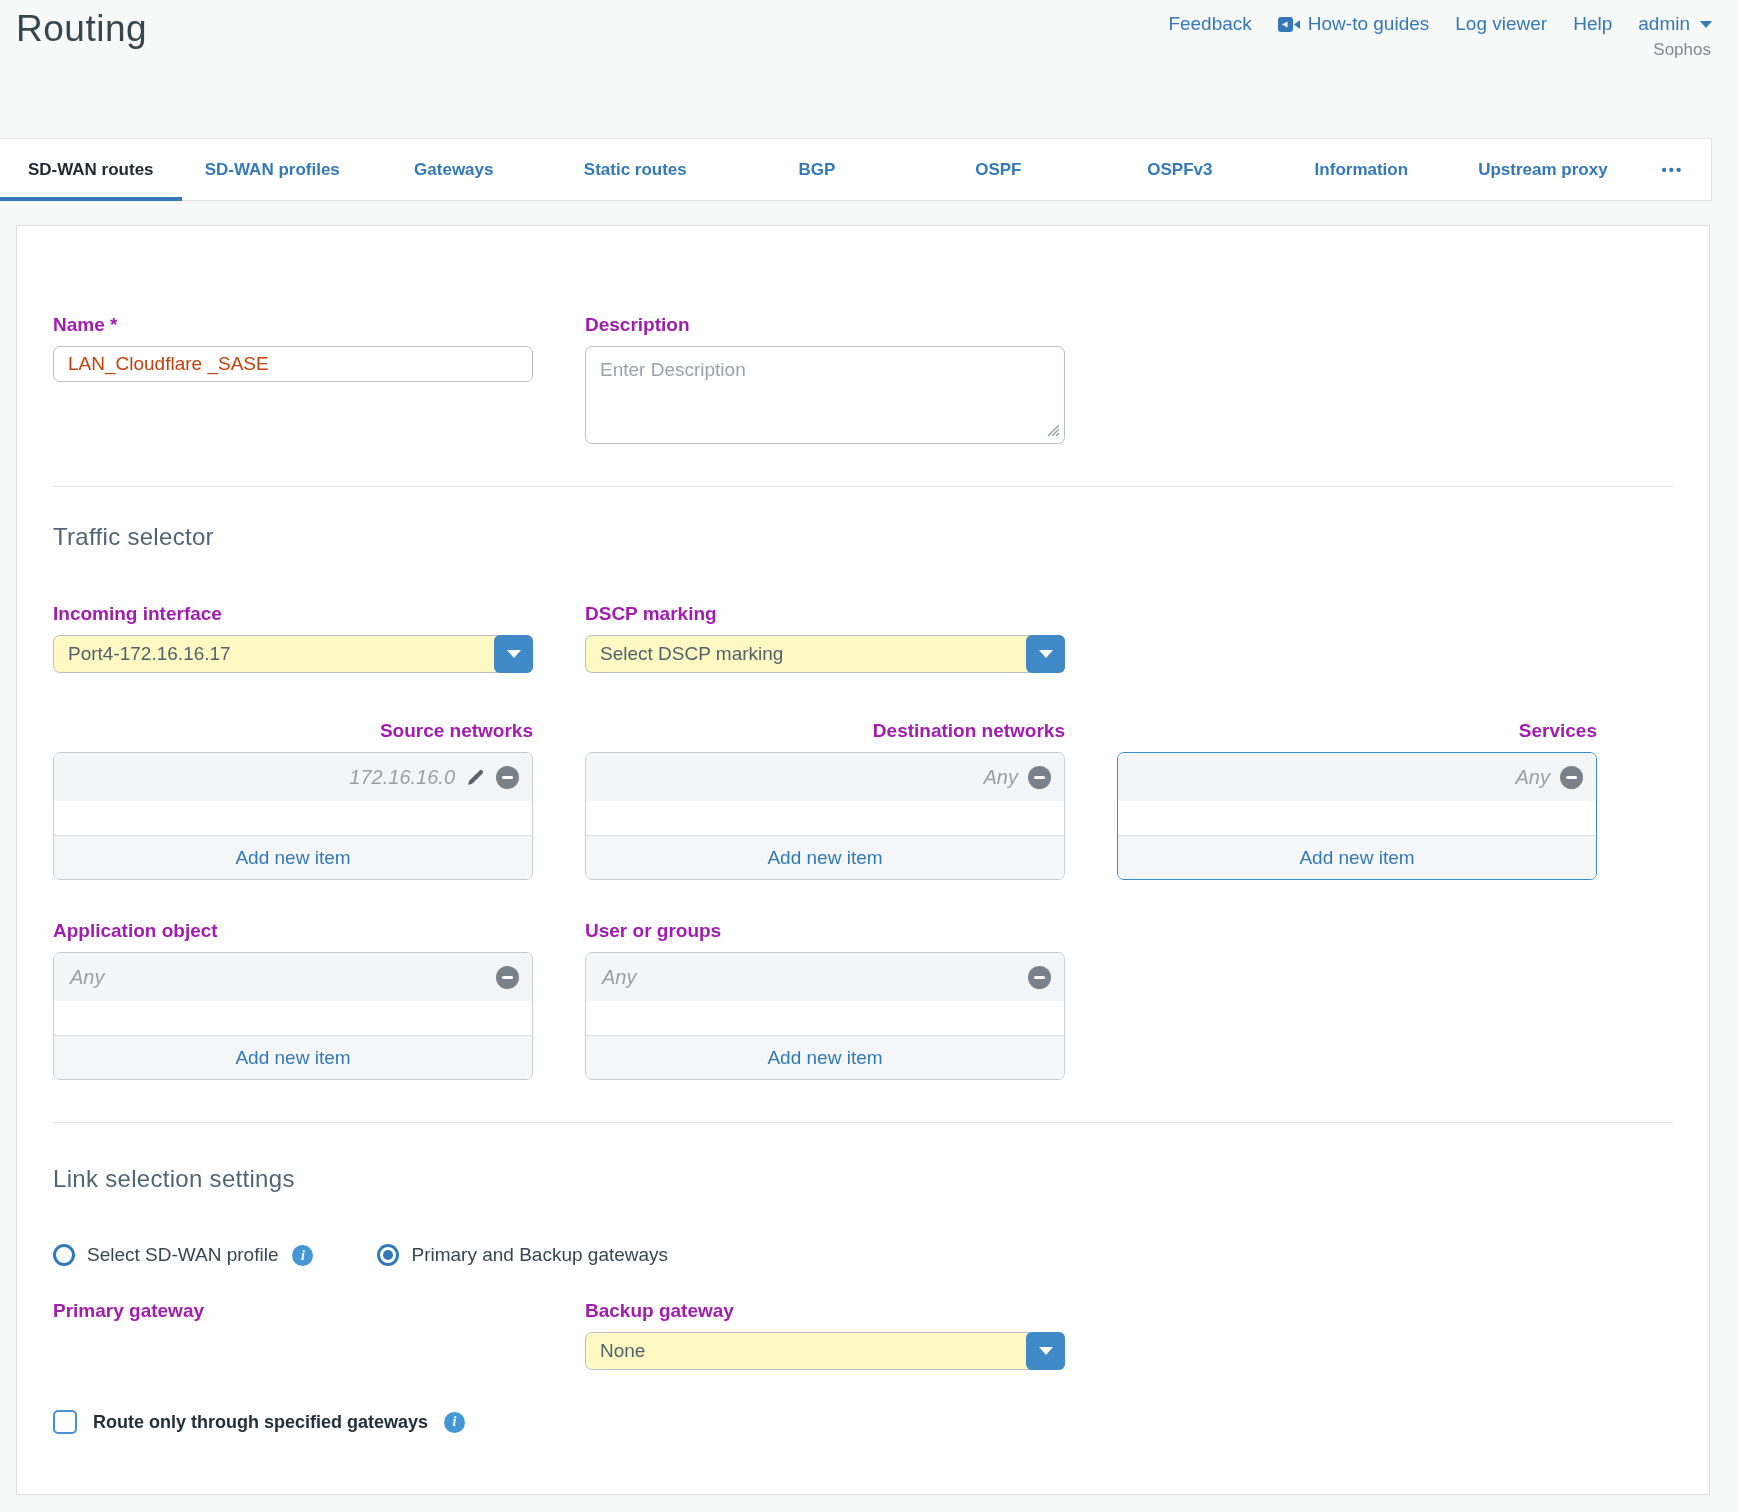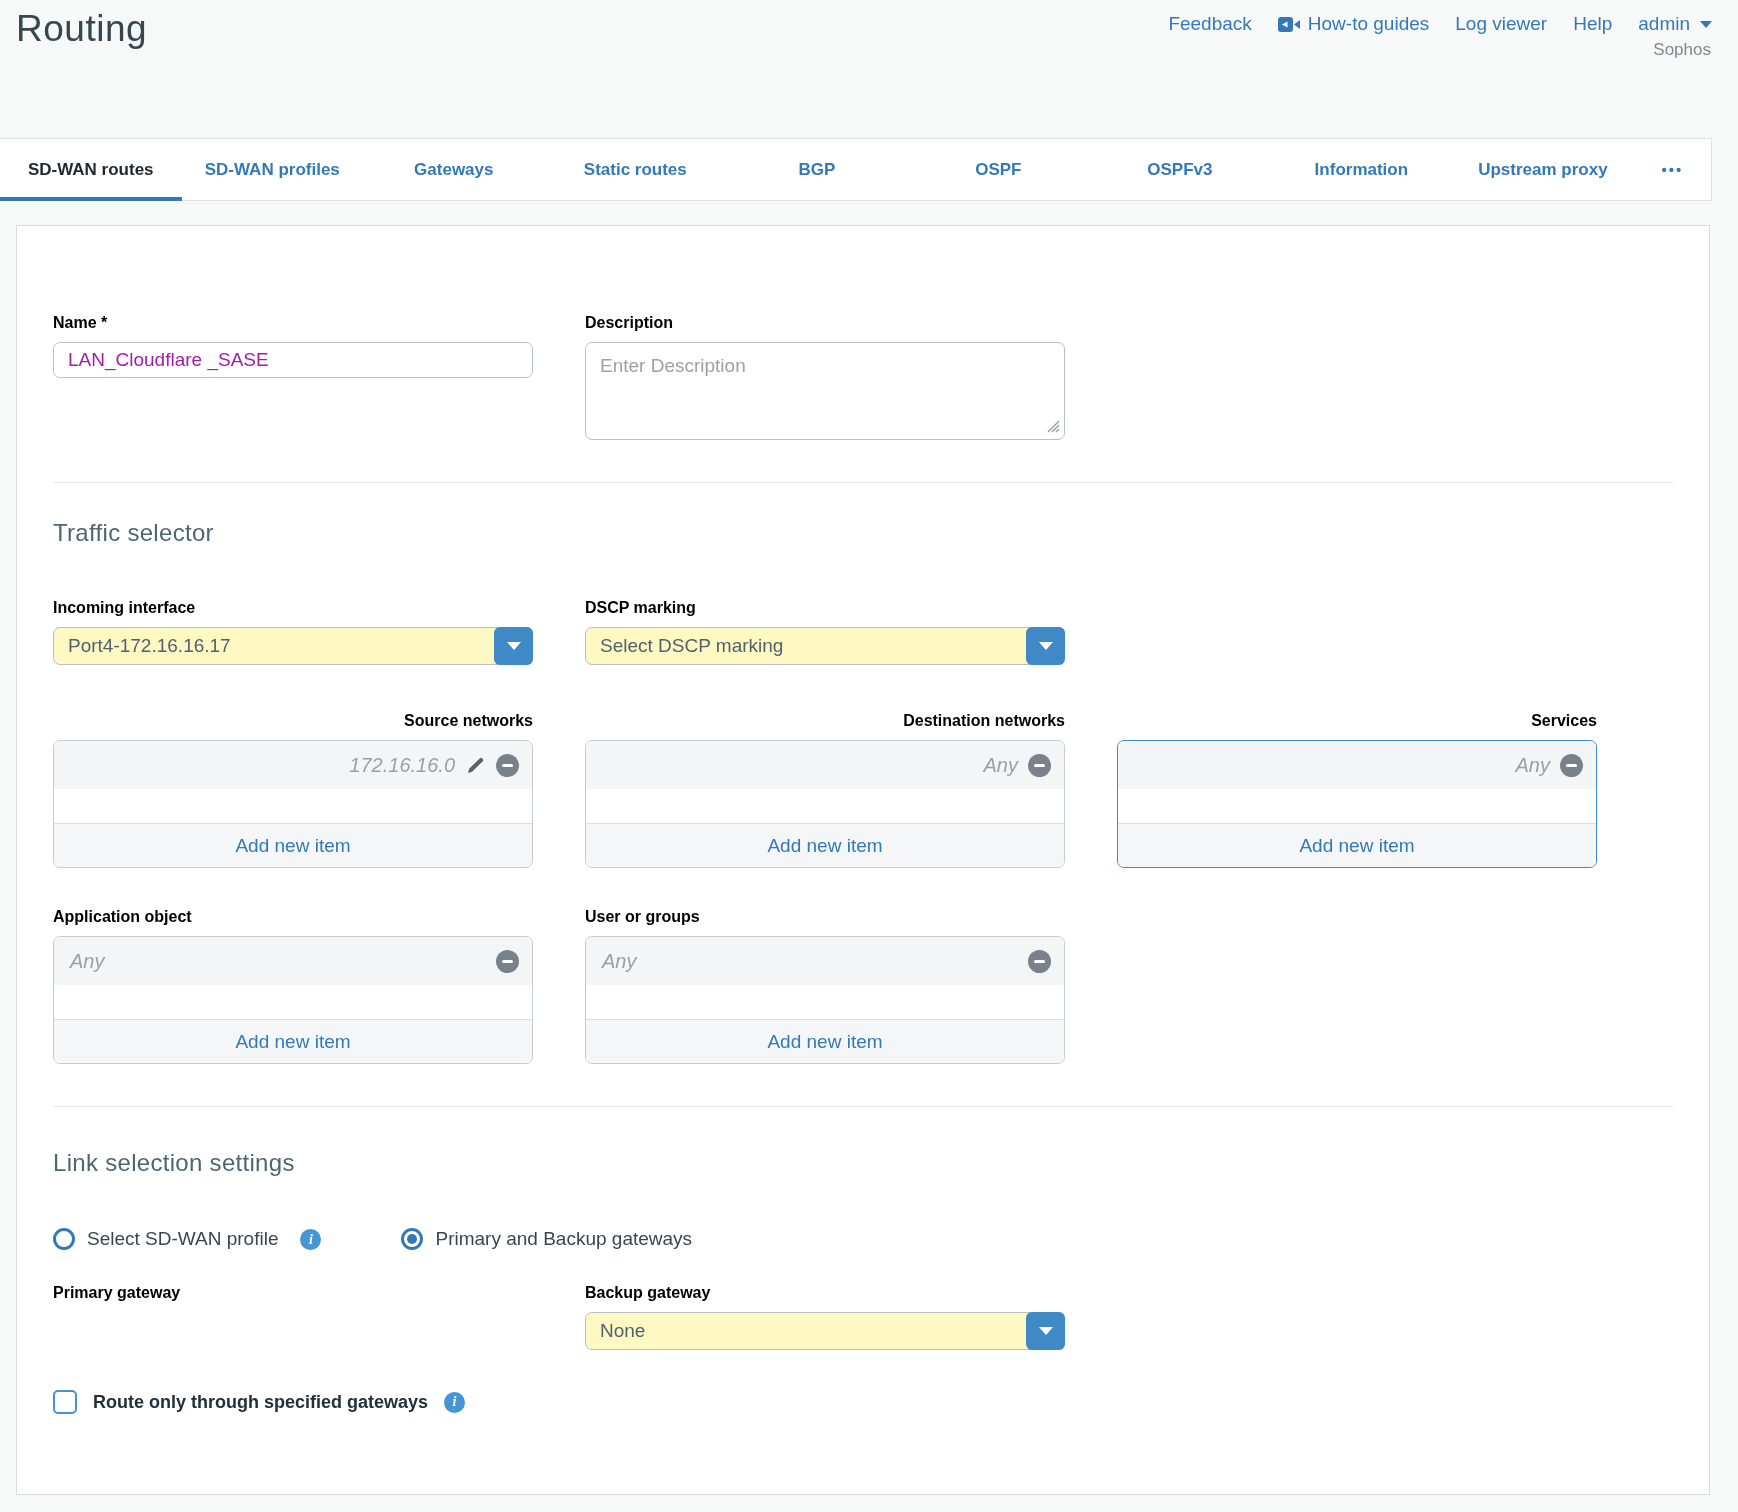--- a/index.html
+++ b/index.html
@@ -52,28 +52,28 @@
     width: 78px; display: flex; align-items: center; justify-content: center;
     color: #3379b7; font-size: 15px; font-weight: 700; letter-spacing: 2px; cursor: pointer;
   }
   
   .card {
     margin: 24px 0 0 16px; width: 1694px; height: 1270px;
     background: #fff; border: 1px solid #dadcde; padding: 0 36px;
   }
   .row { display: flex; gap: 52px; }
   .col { width: 480px; }
-  .field-label { font-size: 16px; font-weight: 700; color: #000000; margin-bottom: 10px; }
+  .field-label { font-size: 19px; font-weight: 700; color: #a21caf; margin-bottom: 10px; }
   .divider { border: none; border-top: 1px solid #e4e6e8; height: 0; }
   .section-heading { font-size: 24px; font-weight: 400; color: #4f6672; letter-spacing: .3px; }
 
   .sec-general { padding-top: 88px; }
   .text-input {
     width: 100%; height: 36px; border: 1px solid #b9bfc4; border-radius: 7px;
-    padding: 16px 14px; font-size: 19px; color: #a21caf; background: #fff;
+    padding: 16px 14px; font-size: 19px; color: #c2410c; background: #fff;
     font-family: "Liberation Sans", "DejaVu Sans", sans-serif; outline: none;
   }
   .textarea-wrap { position: relative; }
   .textarea {
     width: 100%; height: 98px; border: 1px solid #b9bfc4; border-radius: 7px;
     padding: 12px 14px; font-size: 19px; color: #52616b; resize: none; outline: none;
     font-family: "Liberation Sans", "DejaVu Sans", sans-serif;
   }
   .textarea::placeholder, .text-input::placeholder { color: #9aa2a9; }
   .resize-grip { position: absolute; right: 5px; bottom: 7px; pointer-events: none; }
@@ -113,21 +113,21 @@
     font-size: 19px; font-weight: 500; color: #3379b7; cursor: pointer;
   }
   .minus-icon {
     width: 23px; height: 23px; border-radius: 50%; background: #79828a;
     display: flex; align-items: center; justify-content: center; cursor: pointer; flex: none;
   }
   .minus-icon::after { content: ""; width: 11px; height: 3px; background: #fff; border-radius: 2px; }
   .pencil-icon { cursor: pointer; flex: none; display: flex; }
 
   
-  .radio-row { display: flex; align-items: flex-end; gap: 22px; }
+  .radio-row { display: flex; align-items: flex-end; gap: 14px; }
   .radio-opt { display: flex; align-items: center; gap: 12px; cursor: pointer; }
   .radio {
     width: 22px; height: 22px; border-radius: 50%; border: 3px solid #3379b7; background: #fff; flex: none;
     display: flex; align-items: center; justify-content: center;
   }
   .radio.checked::after { content: ""; width: 10px; height: 10px; border-radius: 50%; background: #3379b7; }
   .radio-label { font-size: 19px; color: #37474f; white-space: nowrap; }
   .info-icon {
     width: 21px; height: 21px; border-radius: 50%; background: #4596d4; color: #fff;
     font-size: 14px; font-weight: 700; font-style: italic; font-family: "Liberation Serif", serif;

